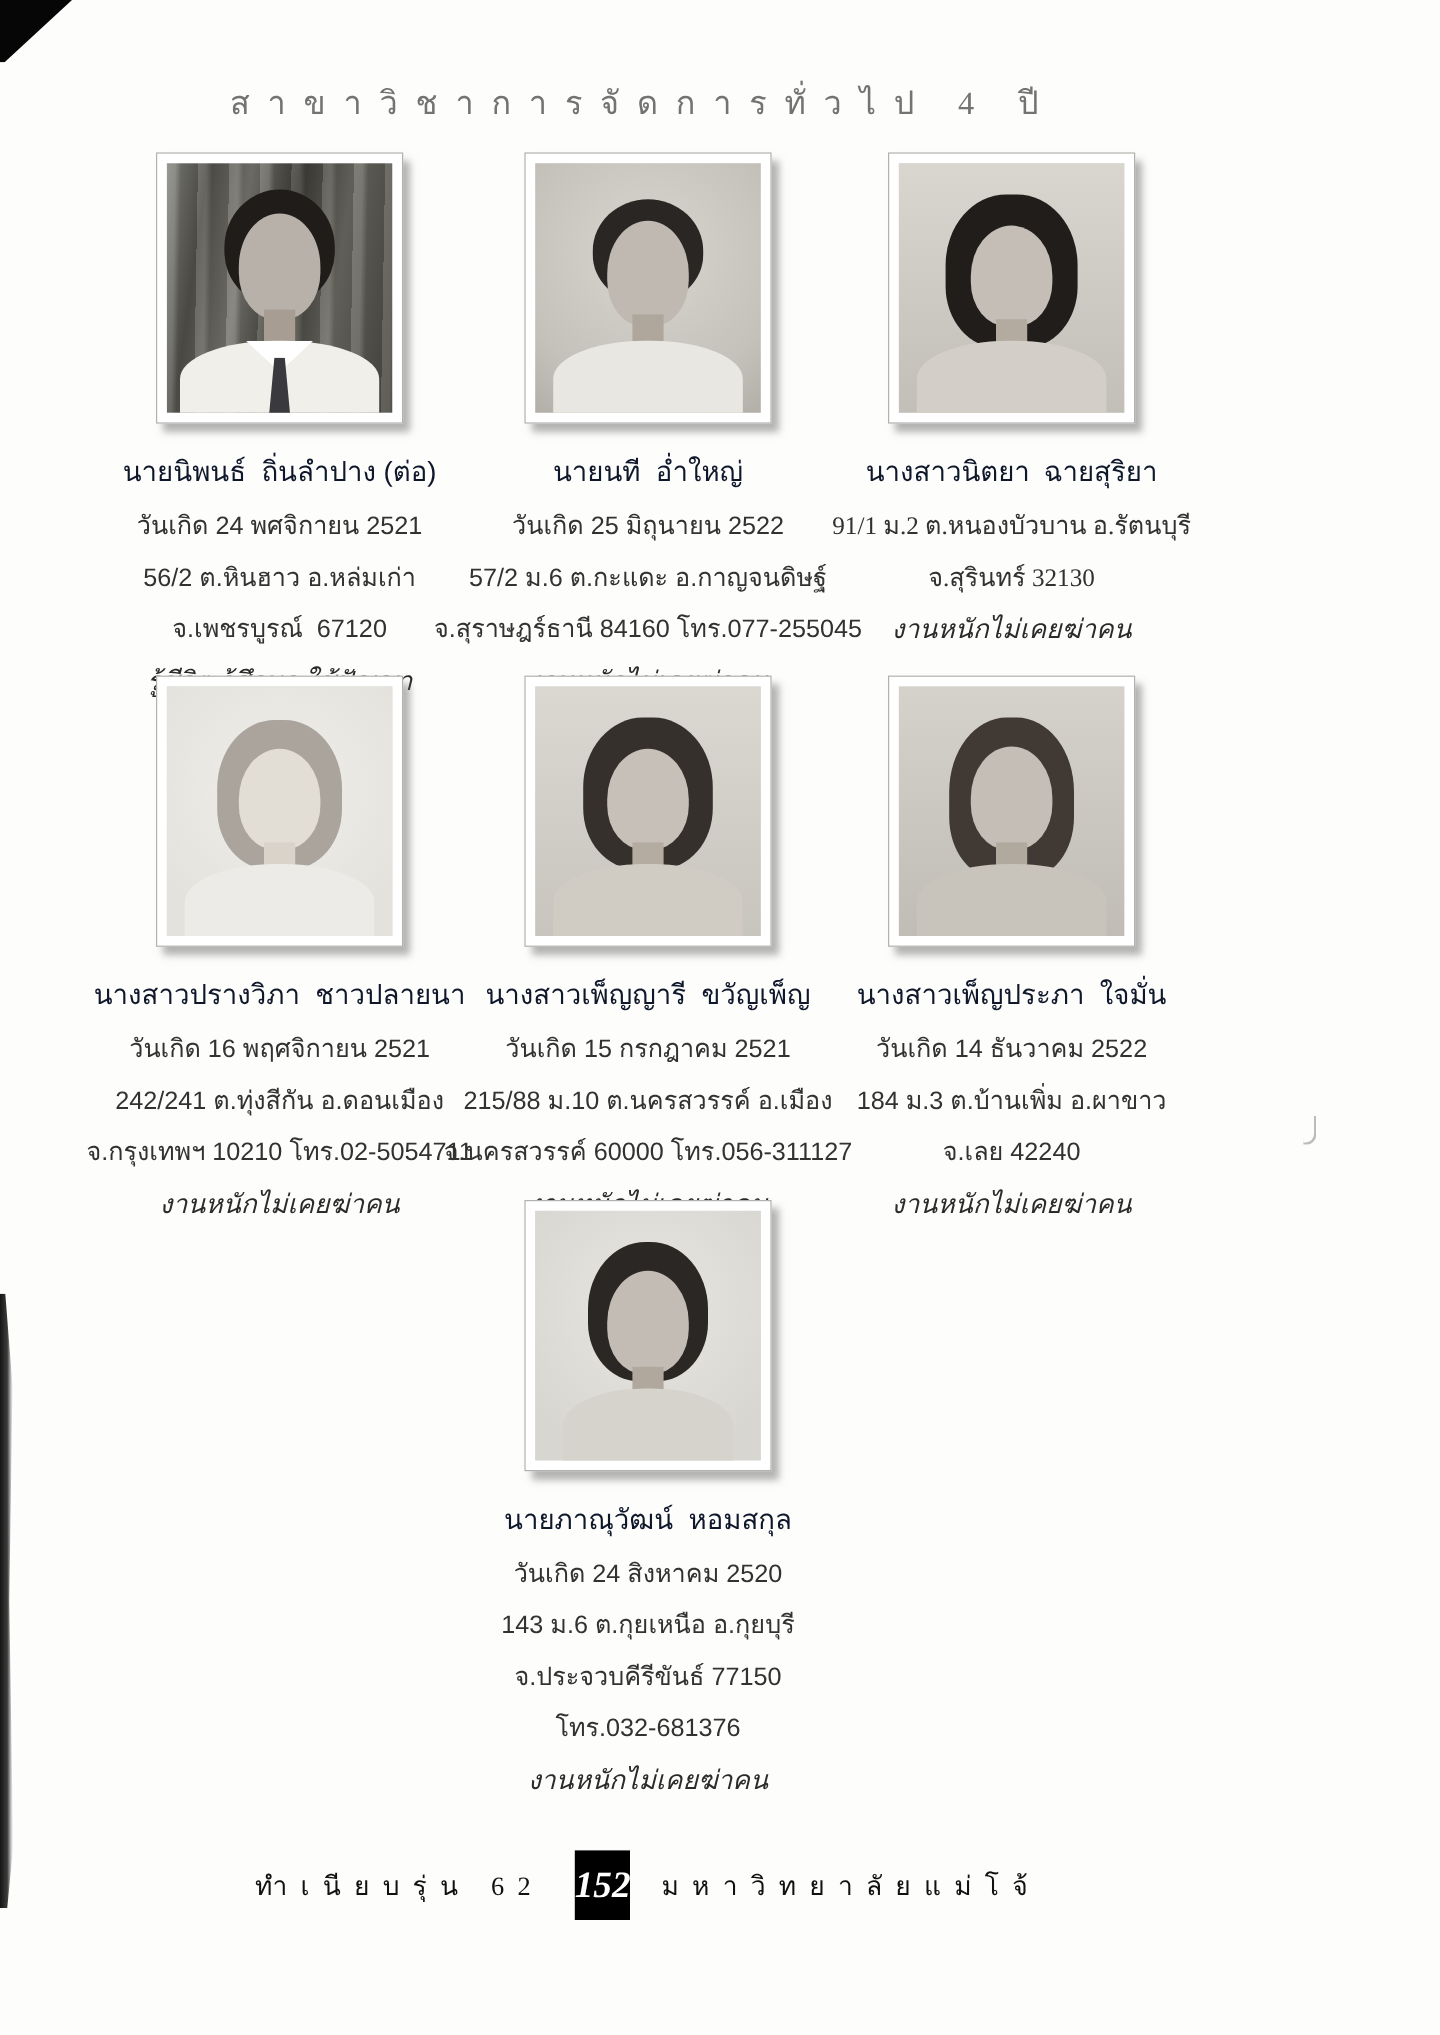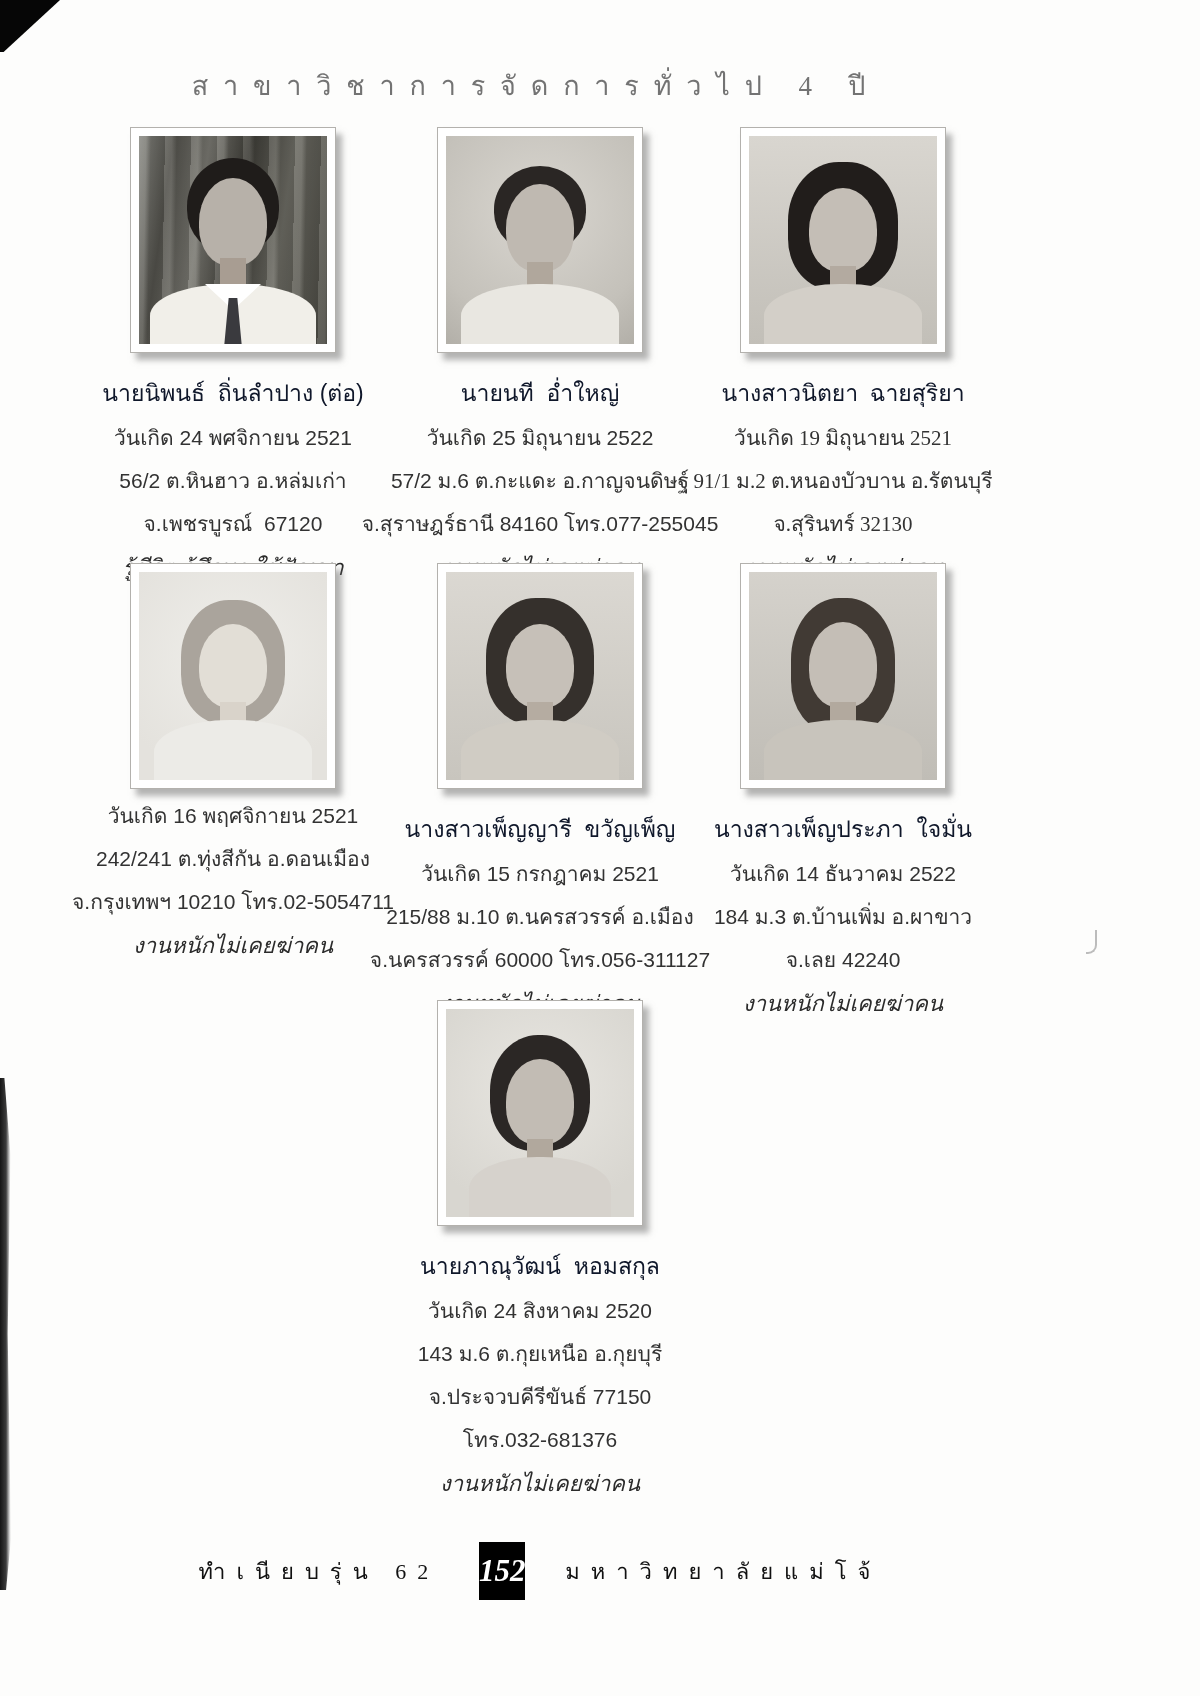--- a/index.html
+++ b/index.html
@@ -76,21 +76,21 @@
   .s7 .bodyshape{background:#d6d2cc;width:142px;}
 
   
   .name{margin-top:22px;font-size:23px;color:#0f172a;white-space:pre;}
   .line{margin-top:10px;font-size:21px;color:#323232;white-space:pre;}
   .motto{margin-top:10px;font-size:22px;font-style:italic;color:#2b2b2b;white-space:pre;}
   .line:empty,.motto:empty{display:none;}
 
   
   .footer{position:absolute;top:1541px;left:0;width:1080px;height:60px;
-          display:flex;align-items:center;justify-content:center;gap:40px;
+          display:flex;align-items:center;justify-content:center;gap:26px;
           font-family:"Liberation Serif",serif;color:#111;}
   .footer .flabel{font-size:22px;letter-spacing:0.5em;white-space:pre;}
   .page-badge{width:46px;height:58px;background:#000000;color:#ffffff;
           display:flex;align-items:center;justify-content:center;
           font-family:"Liberation Serif",serif;font-style:italic;font-weight:bold;font-size:31px;}
 
   
   .corner-artifact{position:absolute;left:0;top:0;width:60px;height:52px;background:#060606;
           clip-path:polygon(0 0,100% 0,6% 100%,0 100%);}
   .left-edge-artifact{position:absolute;left:0;top:1078px;width:11px;height:512px;
@@ -154,38 +154,38 @@
     <div class="photo-frame">
       <div class="photo s3">
         <div class="pbg"></div>
         <div class="hair"></div>
         <div class="face"></div>
         <div class="neck"></div>
         <div class="bodyshape"></div>
       </div>
     </div>
     <div class="name">นางสาวนิตยา  ฉายสุริยา</div>
-    <div class="line">วันเกิด 19 มิถุนายน 2521</div>
     <div class="line">91/1 ม.2 ต.หนองบัวบาน อ.รัตนบุรี</div>
     <div class="line">จ.สุรินทร์ 32130</div>
 
     <div class="motto">งานหนักไม่เคยฆ่าคน</div>
 
   </div>
 
   <div class="card" style="left:48px;top:563px;">
     <div class="photo-frame">
       <div class="photo s4">
         <div class="pbg"></div>
         <div class="hair"></div>
         <div class="face"></div>
         <div class="neck"></div>
         <div class="bodyshape"></div>
       </div>
     </div>
+    <div class="name">นางสาวปรางวิภา  ชาวปลายนา</div>
     <div class="line">วันเกิด 16 พฤศจิกายน 2521</div>
     <div class="line">242/241 ต.ทุ่งสีกัน อ.ดอนเมือง</div>
     <div class="line">จ.กรุงเทพฯ 10210 โทร.02-5054711</div>
 
     <div class="motto">งานหนักไม่เคยฆ่าคน</div>
 
   </div>
 
   <div class="card" style="left:355px;top:563px;">
     <div class="photo-frame">

